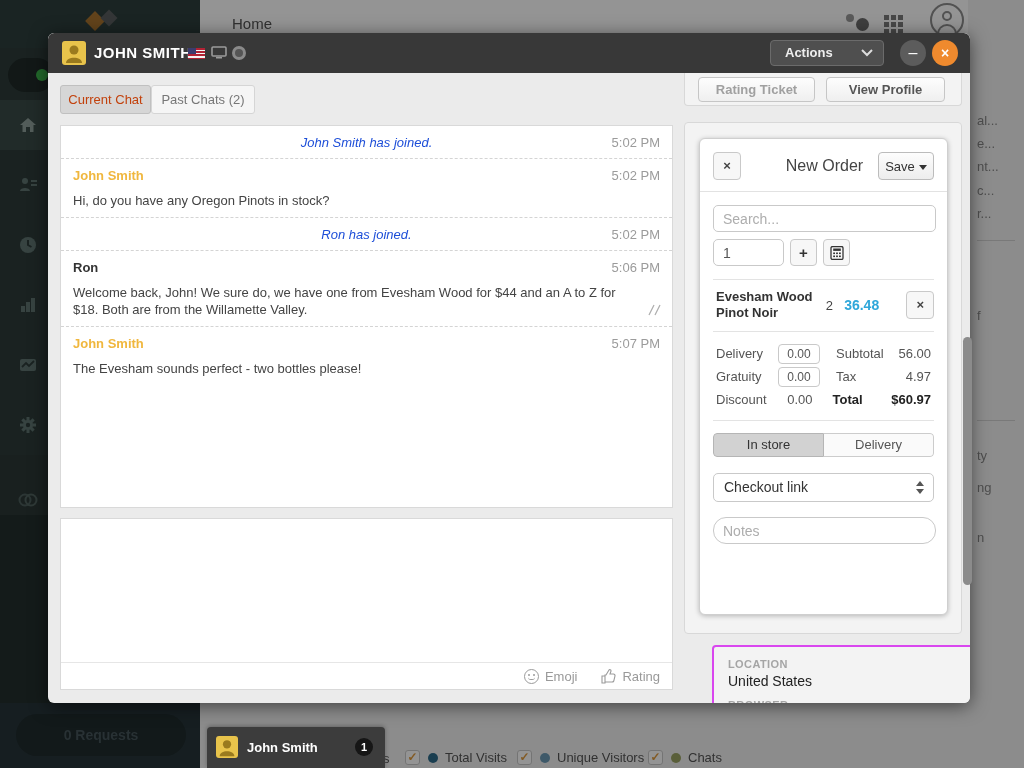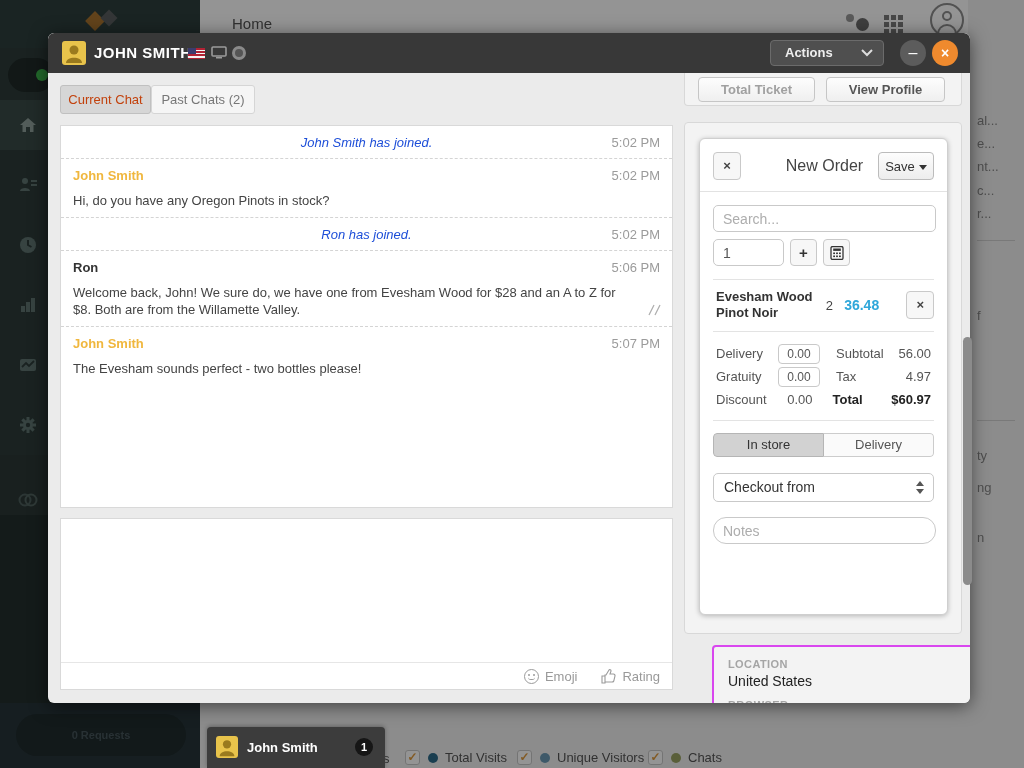--- a/index.html
+++ b/index.html
@@ -26,21 +26,21 @@
 
   .sidebar { position:absolute; left:0; top:48px; width:56px; height:720px; background:#2e3c3a; }
   .status-pill { position:absolute; left:8px; top:10px; width:46px; height:34px; border-radius:17px; background:#1f2a28; }
   .status-dot { position:absolute; left:28px; top:11px; width:12px; height:12px; border-radius:50%; background:#3cb54a; }
   .side-item { position:absolute; left:0; width:56px; height:50px; display:flex; align-items:center; justify-content:center; }
   .side-item.active { background:#3a4b47; }
   .side-sec2 { position:absolute; left:0; top:407px; width:56px; height:60px; background:#2b3836; }
   .side-sec3 { position:absolute; left:0; top:467px; width:56px; height:253px; background:#232f2d; }
 
   .bottom-left { position:absolute; left:0; top:703px; width:200px; height:65px; background:#273539; }
-  .requests-pill { position:absolute; left:16px; top:11px; width:170px; height:42px; border-radius:21px; background:#1f2b2e; color:#46555a; font-size:11px; font-weight:bold; text-align:center; line-height:42px; }
+  .requests-pill { position:absolute; left:16px; top:11px; width:170px; height:42px; border-radius:21px; background:#1f2b2e; color:#46555a; font-size:14px; font-weight:bold; text-align:center; line-height:42px; }
   .clipped-s { position:absolute; left:383px; top:751px; font-size:13px; color:#555; }
   .legend-g { position:absolute; top:750px; display:flex; align-items:center; }
   .cbx { width:15px; height:15px; background:#fff; border:1px solid #c9c9c9; border-radius:3px; color:#e09b3d; font-size:12px; font-weight:bold; line-height:13px; text-align:center; }
   .ldot { width:10px; height:10px; border-radius:50%; margin-left:8px; }
   .llabel { margin-left:7px; font-size:13px; color:#555; }
 
   .frag { position:absolute; left:977px; font-size:13px; color:#888; }
   .frag-line { position:absolute; left:977px; width:38px; border-top:1px solid #d0d0d0; }
 
   
@@ -313,21 +313,21 @@
       <span class="t-time">5:02 PM</span>
       <div class="t-msg">Hi, do you have any Oregon Pinots in stock?</div>
     </div>
     <div class="t-row">
       <div class="t-sys">Ron has joined.</div>
       <span class="t-time">5:02 PM</span>
     </div>
     <div class="t-row">
       <div class="t-name agent">Ron</div>
       <span class="t-time">5:06 PM</span>
-      <div class="t-msg">Welcome back, John! We sure do, we have one from Evesham Wood for $28 and an A to Z for $8. Both are from the Willamette Valley.</div>
+      <div class="t-msg">Welcome back, John! We sure do, we have one from Evesham Wood for $44 and an A to Z for $18. Both are from the Willamette Valley.</div>
       <svg class="seen-ic" width="14" height="12" viewBox="0 0 14 12">
           <path d="M1 11 L6 1 M7 11 L12 1" stroke="#b0b0b0" stroke-width="1.3" fill="none"></path>
         </svg>
     </div>
     <div class="t-row">
       <div class="t-name visitor">John Smith</div>
       <span class="t-time">5:07 PM</span>
       <div class="t-msg">The Evesham sounds perfect - two bottles please!</div>
     </div>
   </div>
@@ -343,21 +343,21 @@
       <span>Emoji</span>
       <span class="comp-sep"></span>
       <svg width="15" height="15" viewBox="0 0 15 15">
           <path d="M1 7 h3 v7 H1 Z M4 13 h7 c1.5 0 2-1 2-2 l1-4 c.2-1-.5-2-1.5-2 H9 L10 2 c.2-1-1.5-1.8-2-1 L5 6 H4 Z" fill="none" stroke="#9b9b9b" stroke-width="1.1"></path>
         </svg>
       <span>Rating</span>
     </div>
   </div>
 
   <div class="cardA">
-    <button class="pbtn ct">Total Ticket</button>
+    <button class="pbtn ct">Rating Ticket</button>
     <button class="pbtn vp">View Profile</button>
   </div>
 
   <div class="cardB"></div>
 
   <div class="order">
     <div class="o-head">
       <button class="sq-btn o-x">×</button>
       <div class="o-title">New Order</div>
       <button class="save-btn"><span>Save</span><span class="save-caret"></span></button>
@@ -409,21 +409,21 @@
           <span class="fee-plain" style="font-weight:normal;color:#555;">0.00</span>
           <span class="tl">Total</span>
           <span class="tv">$60.97</span>
         </div>
       </div>
       <div class="ful-tabs">
         <div class="ftab on">In store</div>
         <div class="ftab off">Delivery</div>
       </div>
       <div class="sel">
-        <span>Checkout from</span>
+        <span>Checkout link</span>
         <span class="sel-arrows">
             <b class="up"></b>
             <b class="dn"></b>
           </span>
       </div>
       <input class="o-notes" placeholder="Notes" style="">
     </div>
   </div>
 
   <div class="cardC">

